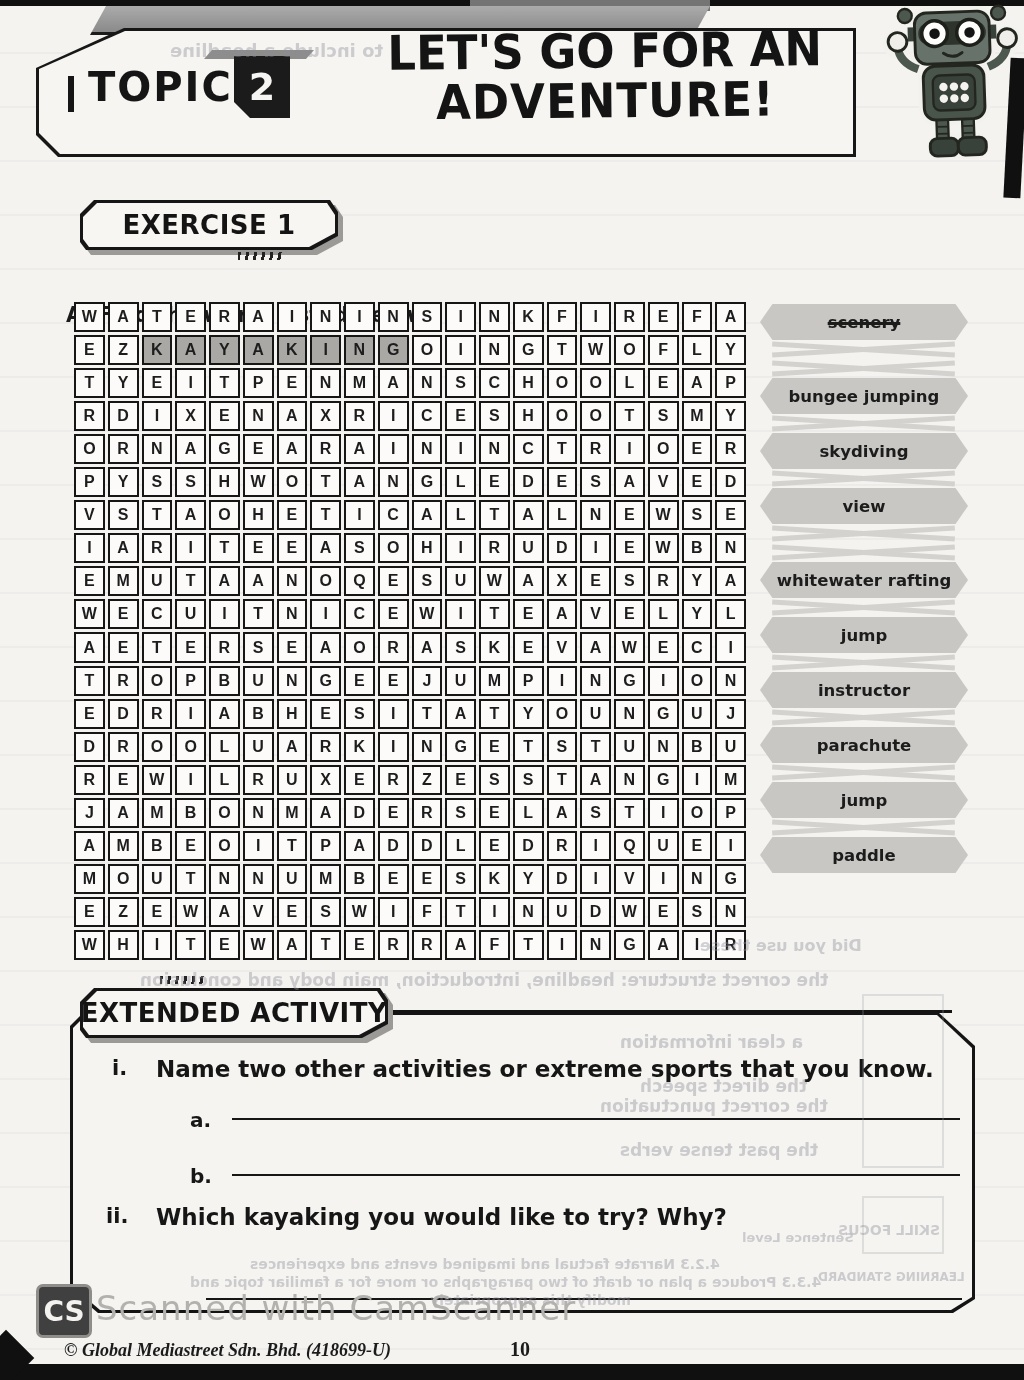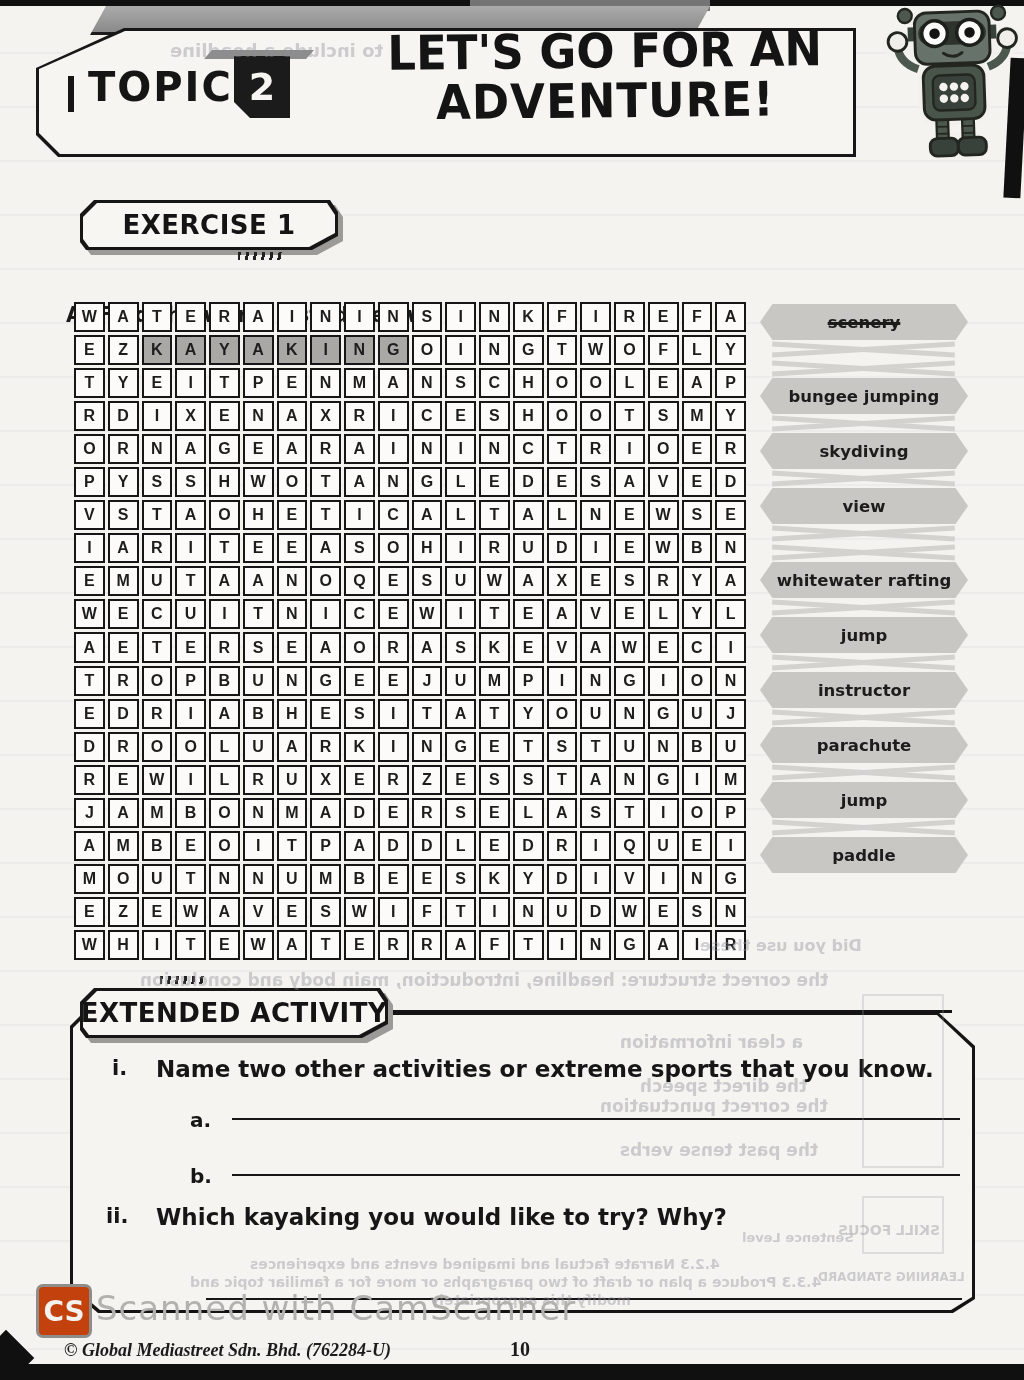--- a/index.html
+++ b/index.html
@@ -83,21 +83,21 @@
   .xbox-black{position:absolute;inset:0;background:#141414;
       clip-path:polygon(14px 0,868px 0,100% 34px,100% calc(100% - 14px),calc(100% - 22px) 100%,28px 100%,0 calc(100% - 24px),0 14px);}
   .xbox-white{position:absolute;inset:3px;background:#f5f4f1;
       clip-path:polygon(13px 0,864px 0,100% 33px,100% calc(100% - 13px),calc(100% - 21px) 100%,27px 100%,0 calc(100% - 23px),0 13px);}
   .qnum{position:absolute;font-size:21px;font-weight:800;color:#161616;}
   .qtext{position:absolute;font-size:23px;font-weight:700;color:#161616;white-space:nowrap;}
   .sublabel{position:absolute;font-size:20px;font-weight:800;color:#161616;}
   .ansline{position:absolute;border-bottom:2.5px solid #161616;height:24px;}
 
   
-  .cs-logo{position:absolute;left:36px;top:1284px;width:50px;height:48px;background:#c2410c;
+  .cs-logo{position:absolute;left:36px;top:1284px;width:50px;height:48px;background:#404040;
       border-radius:7px;border:3px solid #8e8d8a;display:flex;align-items:center;justify-content:center;
       color:#f3f2ef;font-size:28px;font-weight:800;z-index:6;}
   .camscanner{position:absolute;left:96px;top:1288px;font-size:34px;color:#b2b1ae;
       letter-spacing:1px;z-index:6;font-weight:500;}
   .copyright{position:absolute;left:64px;top:1340px;font-family:"Liberation Serif",serif;
       font-style:italic;font-weight:700;font-size:18px;color:#1b1b1b;}
   .pagenum{position:absolute;left:510px;top:1338px;font-family:"Liberation Serif",serif;
       font-weight:700;font-size:20px;color:#1b1b1b;}
 
   
@@ -649,21 +649,21 @@
     <div class="badge-white"></div>
     <div class="badge-text">EXTENDED ACTIVITY</div>
   </div>
   <div class="tickmarks" style="left:160px;top:976px;"></div>
 
   <div class="ghostbox" style="left:862px;top:994px;width:78px;height:170px;"></div>
   <div class="ghostbox" style="left:862px;top:1196px;width:78px;height:54px;"></div>
 
   <div class="cs-logo">CS</div>
   <div class="camscanner">Scanned with CamScanner</div>
-  <div class="copyright">© Global Mediastreet Sdn. Bhd. (762284-U)</div>
+  <div class="copyright">© Global Mediastreet Sdn. Bhd. (418699-U)</div>
   <div class="pagenum">10</div>
 <div class="bleed" style="left: 170px; top: 40px; font-size: 18px;">to include a headline</div>
     <div class="bleed" style="left: 140px; top: 970px; font-size: 17px;">the correct structure: headline, introduction, main body and conclusion</div>
     <div class="bleed" style="left: 700px; top: 936px; font-size: 16px;">Did you use these</div>
     <div class="bleed" style="left: 620px; top: 1032px; font-size: 17px;">a clear information</div>
     <div class="bleed" style="left: 640px; top: 1076px; font-size: 17px;">the direct speech</div>
     <div class="bleed" style="left: 600px; top: 1096px; font-size: 17px;">the correct punctuation</div>
     <div class="bleed" style="left: 620px; top: 1140px; font-size: 17px;">the past tense verbs</div>
     <div class="bleed" style="left: 742px; top: 1230px; font-size: 13px;">Sentence Level</div>
     <div class="bleed" style="left: 838px; top: 1222px; font-size: 14px;">SKILL FOCUS</div>

